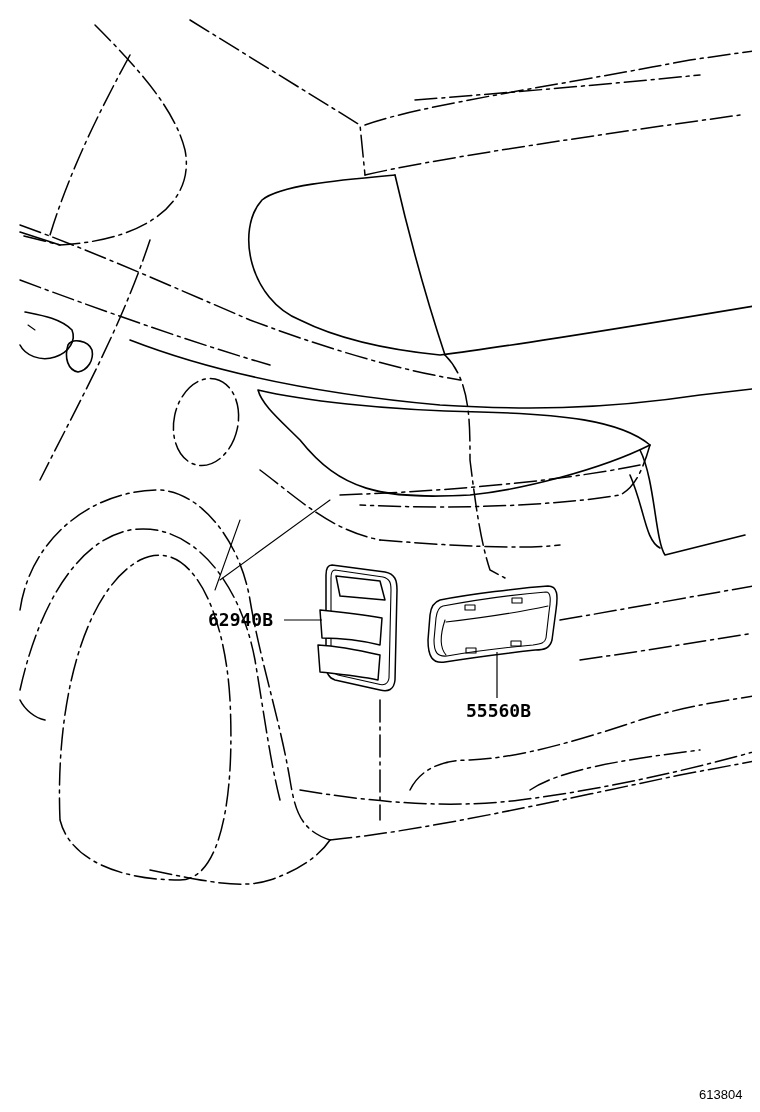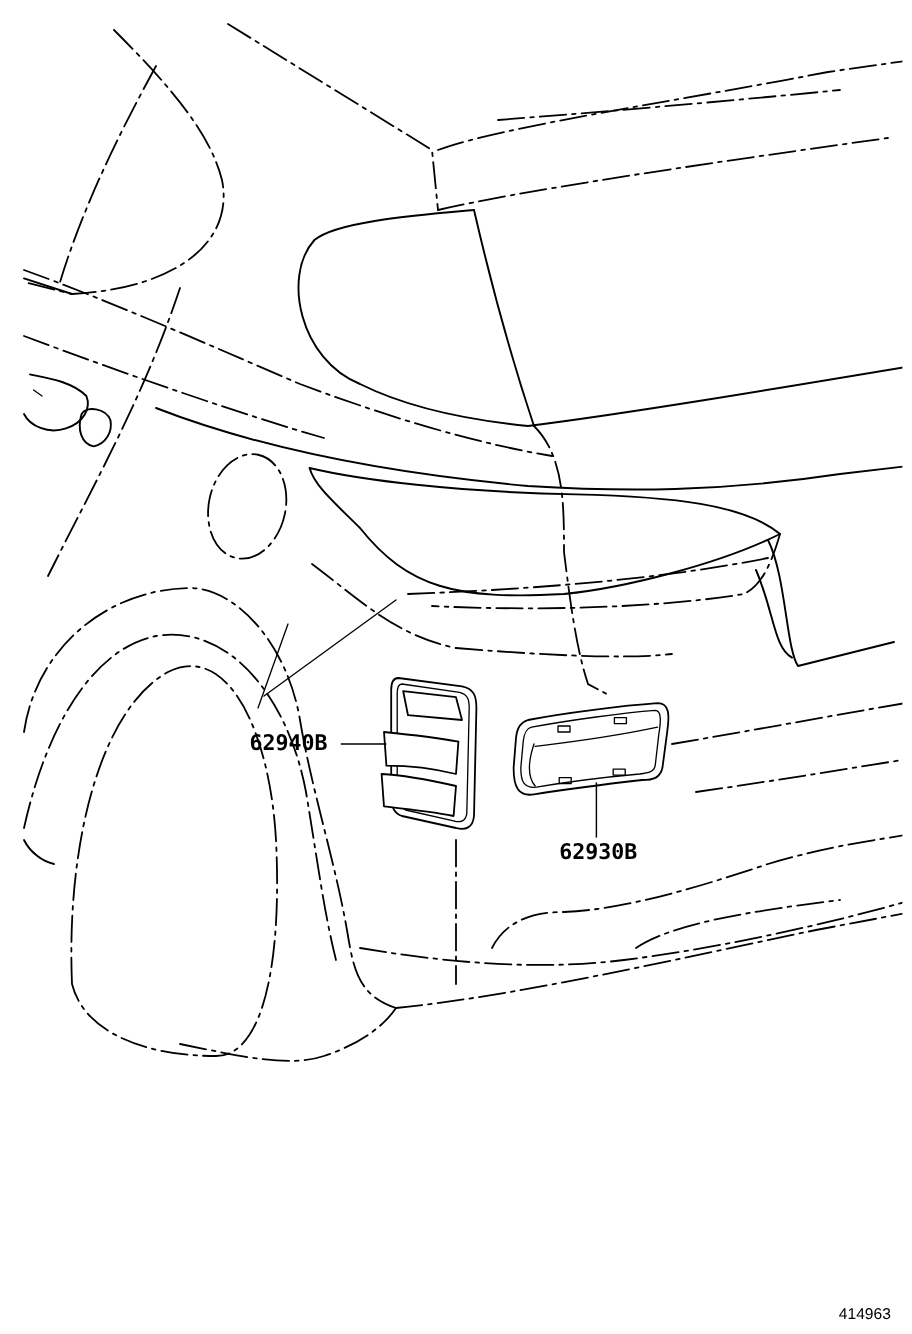--- a/index.html
+++ b/index.html
@@ -83,15 +83,15 @@
       <path class="thin" d="M445,620 C440,635 440,648 446,655"></path>
       <rect class="thin" x="465" y="605" width="10" height="5"></rect>
       <rect class="thin" x="512" y="598" width="10" height="5"></rect>
       <rect class="thin" x="466" y="648" width="10" height="5"></rect>
       <rect class="thin" x="511" y="641" width="10" height="5"></rect>
     </g>
     <path class="lead" d="M497,652 L497,698"></path>
   </svg>
 
   <div class="label" style="left:208px; top:610px;">62940B</div>
-  <div class="label" style="left:466px; top:701px;">62930B</div>
-  <div class="code" style="left:699px; top:1087px;">414963</div>
+  <div class="label" style="left:466px; top:701px;">55560B</div>
+  <div class="code" style="left:699px; top:1087px;">613804</div>
 </div>
 
 </body></html>

